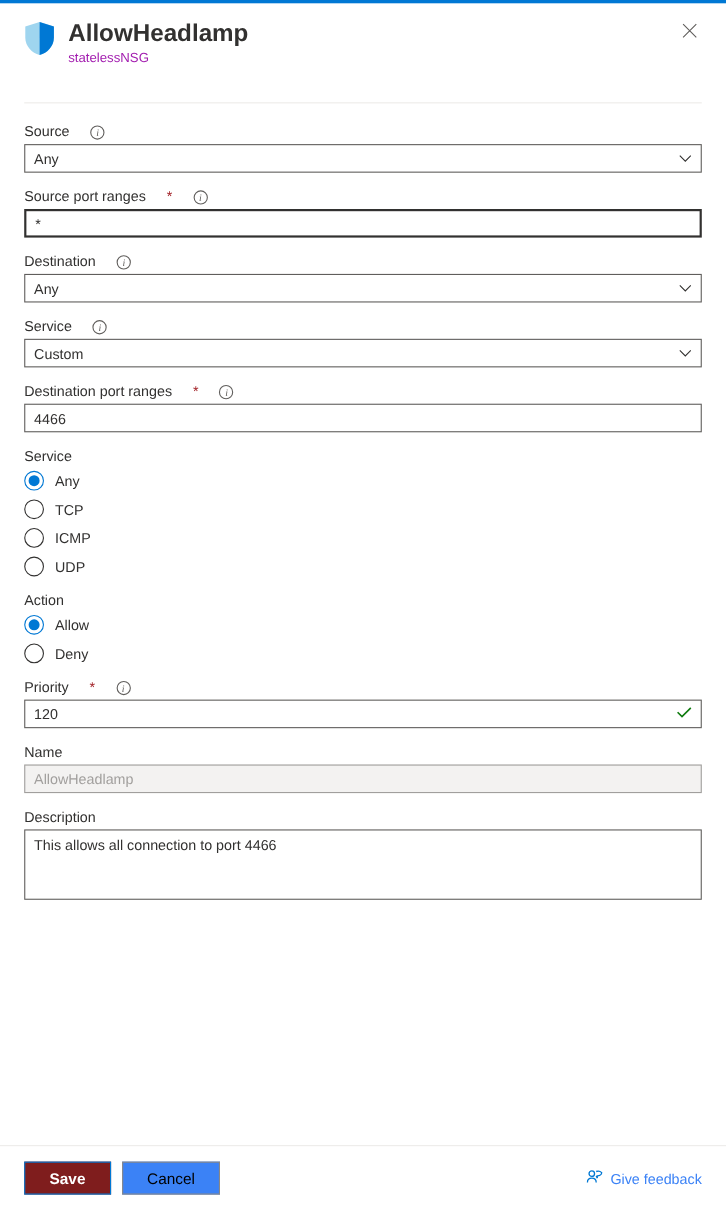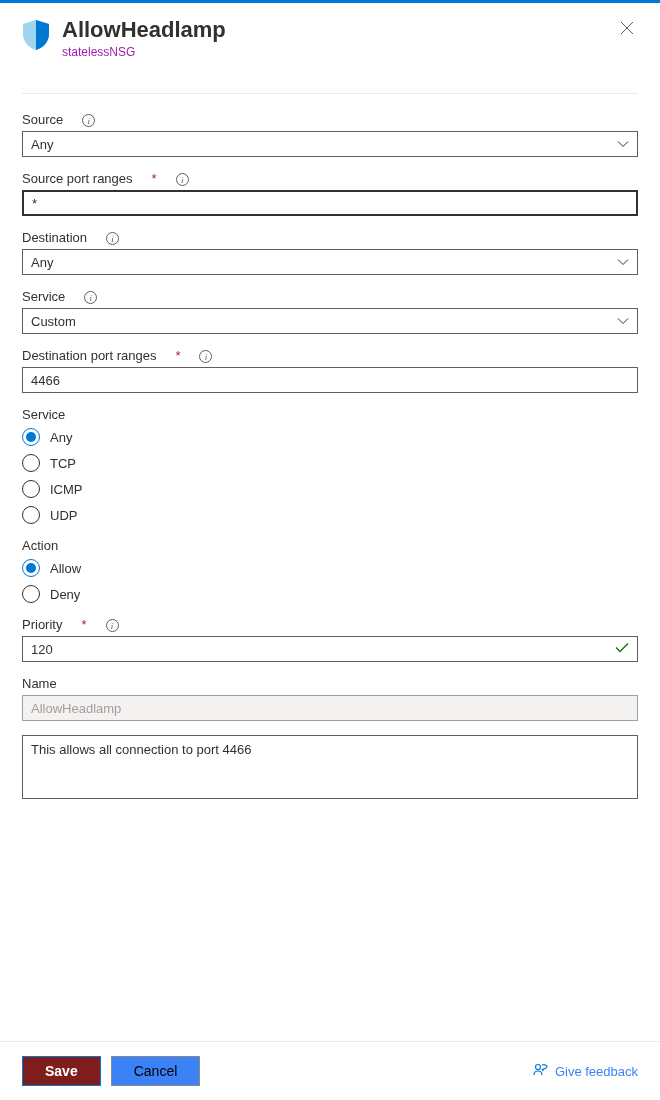--- a/index.html
+++ b/index.html
@@ -333,20 +333,23 @@
     </div>
 
     <div class="field">
       <div class="label-row">
         <span>Name</span>
       </div>
       <input class="text-input readonly" readonly="" value="AllowHeadlamp" style="">
     </div>
 
     <div class="field">
+      <div class="label-row">
+        <span>Description</span>
+      </div>
       <textarea class="textarea" style="">This allows all connection to port 4466</textarea>
     </div>
 
   </div>
 
   <div class="footer">
     <button class="btn primary">Save</button>
     <button class="btn">Cancel</button>
     <span class="spacer"></span>
     <a class="feedback">

